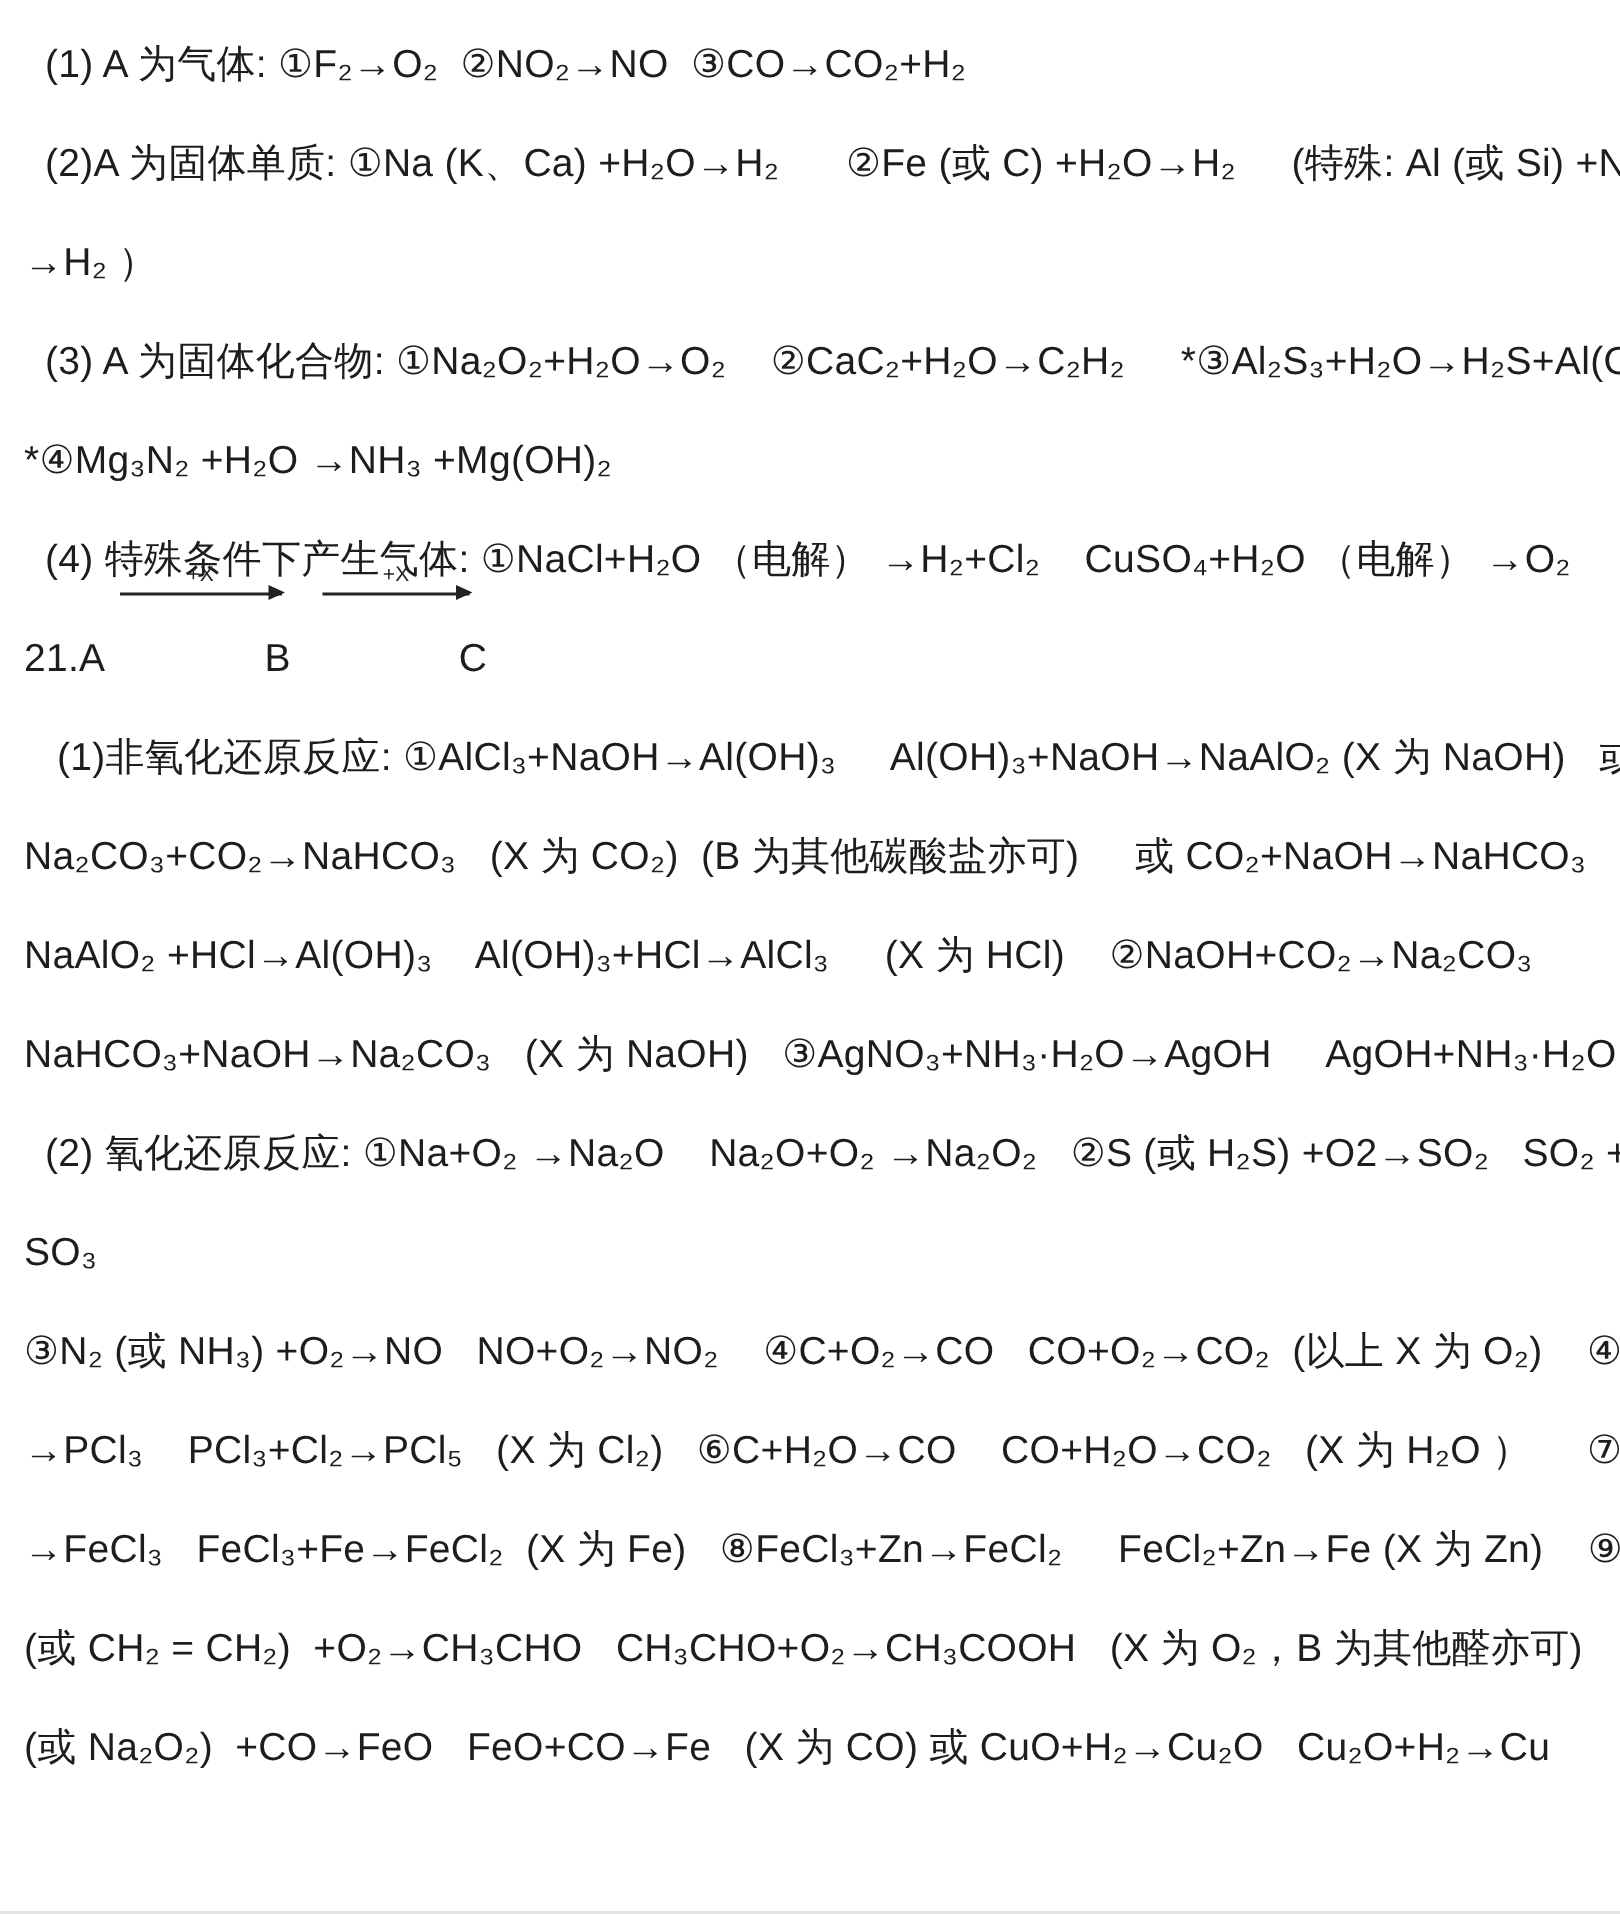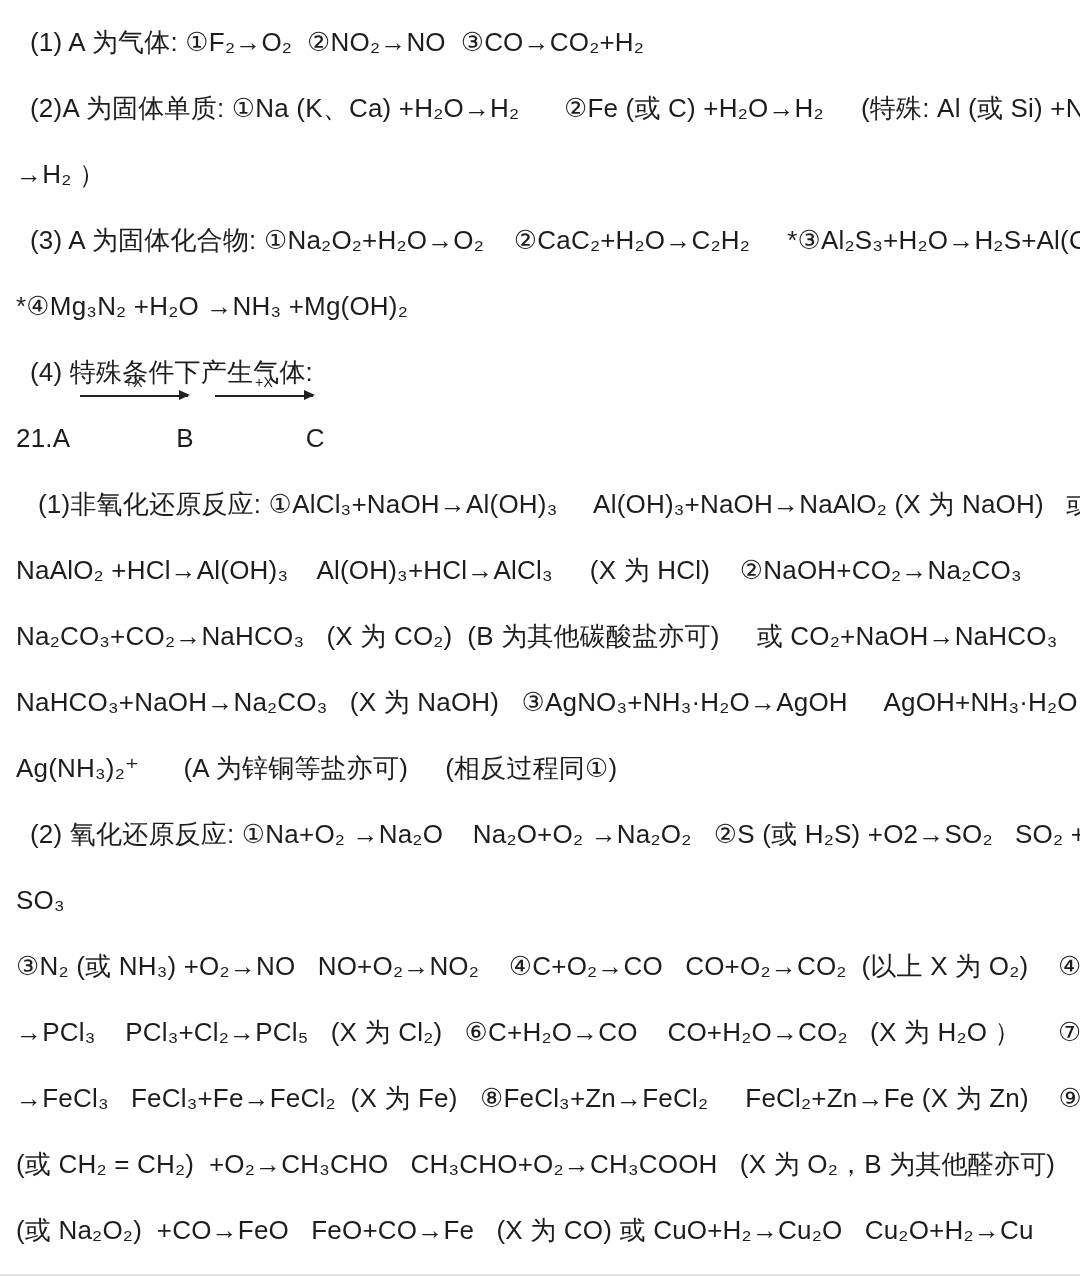--- a/index.html
+++ b/index.html
@@ -55,29 +55,28 @@
 </head>
 <body>
 
 <div class="page">
   <p class="ln ind">(1) A 为气体: ①F₂→O₂  ②NO₂→NO  ③CO→CO₂+H₂</p>
   <p class="ln ind">(2)A 为固体单质: ①Na (K、Ca) +H₂O→H₂      ②Fe (或 C) +H₂O→H₂     (特殊: Al (或 Si) +NaOH+H₂O</p>
   <p class="ln">→H₂ ）</p>
   <p class="ln ind">(3) A 为固体化合物: ①Na₂O₂+H₂O→O₂    ②CaC₂+H₂O→C₂H₂     *③Al₂S₃+H₂O→H₂S+Al(OH)₃</p>
   <p class="ln">*④Mg₃N₂ +H₂O →NH₃ +Mg(OH)₂</p>
 
-  <p class="ln ind"><span>(4) </span><span class="cond-wrap"><span>特殊条件下产生气体: </span><span class="cond-arrow arrow1"><span class="arrow-label">+X</span></span><span class="cond-arrow arrow2"><span class="arrow-label">+X</span></span></span></p>
+  <p class="ln ind"><span>(4) </span><span class="cond-wrap"><span>特殊条件下产生气体: </span><span class="cond-arrow arrow1"><span class="arrow-label">+X</span></span><span class="cond-arrow arrow2"><span class="arrow-label">+X</span></span></span><span>①NaCl+H₂O （电解） →H₂+Cl₂    CuSO₄+H₂O （电解） →O₂</span></p>
 
   <p class="ln heading"><span class="col-a">21.A</span><span class="col-b">B</span><span class="col-c">C</span></p>
 
   <p class="ln ind2">(1)非氧化还原反应: ①AlCl₃+NaOH→Al(OH)₃     Al(OH)₃+NaOH→NaAlO₂ (X 为 NaOH)   或</p>
+  <p class="ln">Na₂CO₃+CO₂→NaHCO₃   (X 为 CO₂)  (B 为其他碳酸盐亦可)     或 CO₂+NaOH→NaHCO₃</p>
   <p class="ln">NaAlO₂ +HCl→Al(OH)₃    Al(OH)₃+HCl→AlCl₃     (X 为 HCl)    ②NaOH+CO₂→Na₂CO₃</p>
-  <p class="ln">Na₂CO₃+CO₂→NaHCO₃   (X 为 CO₂)  (B 为其他碳酸盐亦可)     或 CO₂+NaOH→NaHCO₃</p>
   <p class="ln">NaHCO₃+NaOH→Na₂CO₃   (X 为 NaOH)   ③AgNO₃+NH₃·H₂O→AgOH     AgOH+NH₃·H₂O →</p>
-  <p class="ln">Ag(NH₃)₂⁺      (A 为锌铜等盐亦可)     (相反过程同①)</p>
   <p class="ln ind">(2) 氧化还原反应: ①Na+O₂ →Na₂O    Na₂O+O₂ →Na₂O₂   ②S (或 H₂S) +O2→SO₂   SO₂ +O₂ →</p>
   <p class="ln">SO₃</p>
   <p class="ln">③N₂ (或 NH₃) +O₂→NO   NO+O₂→NO₂    ④C+O₂→CO   CO+O₂→CO₂  (以上 X 为 O₂)    ④P+Cl₂</p>
   <p class="ln">→PCl₃    PCl₃+Cl₂→PCl₅   (X 为 Cl₂)   ⑥C+H₂O→CO    CO+H₂O→CO₂   (X 为 H₂O ）     ⑦Cl₂+Fe</p>
   <p class="ln">→FeCl₃   FeCl₃+Fe→FeCl₂  (X 为 Fe)   ⑧FeCl₃+Zn→FeCl₂     FeCl₂+Zn→Fe (X 为 Zn)    ⑨C₂H₅OH</p>
   <p class="ln">(或 CH₂ = CH₂)  +O₂→CH₃CHO   CH₃CHO+O₂→CH₃COOH   (X 为 O₂，B 为其他醛亦可)     ⑩Fe₂O₃</p>
   <p class="ln">(或 Na₂O₂)  +CO→FeO   FeO+CO→Fe   (X 为 CO) 或 CuO+H₂→Cu₂O   Cu₂O+H₂→Cu</p>
 </div>
 
 </body></html>

